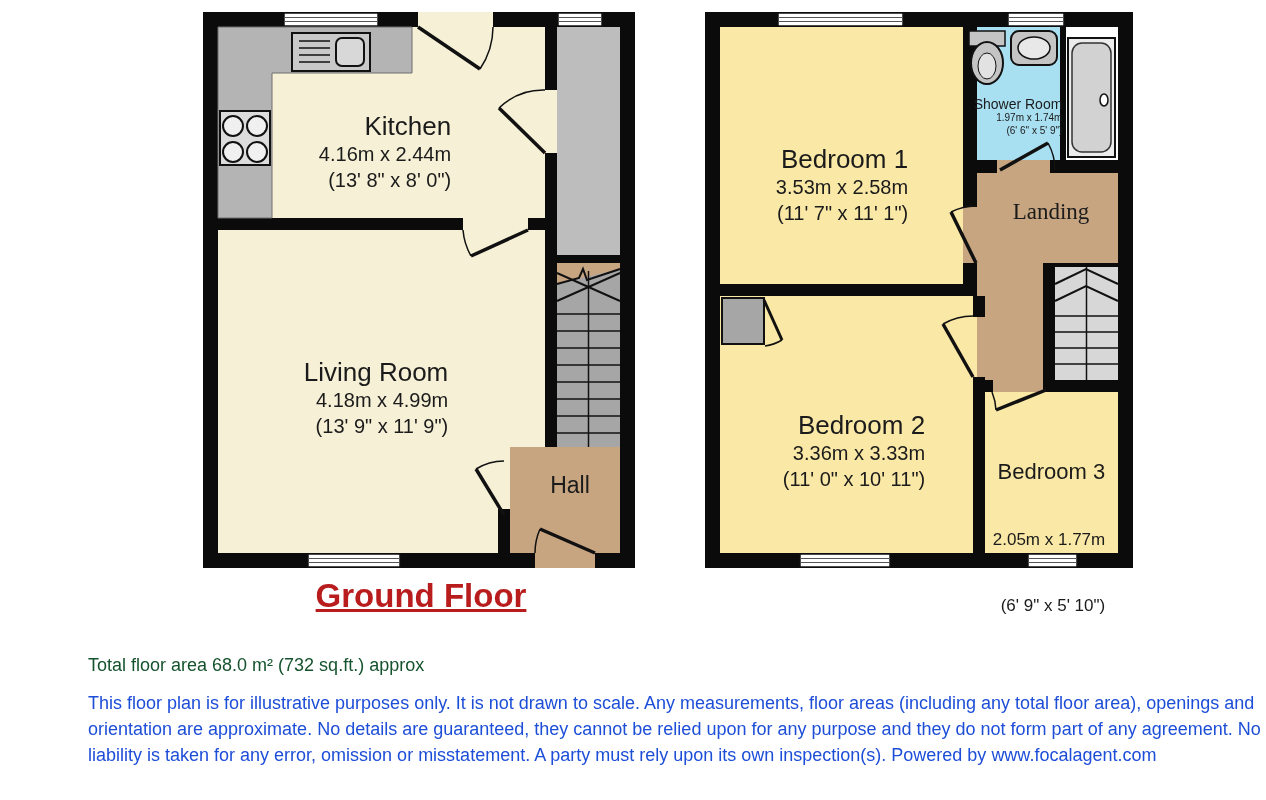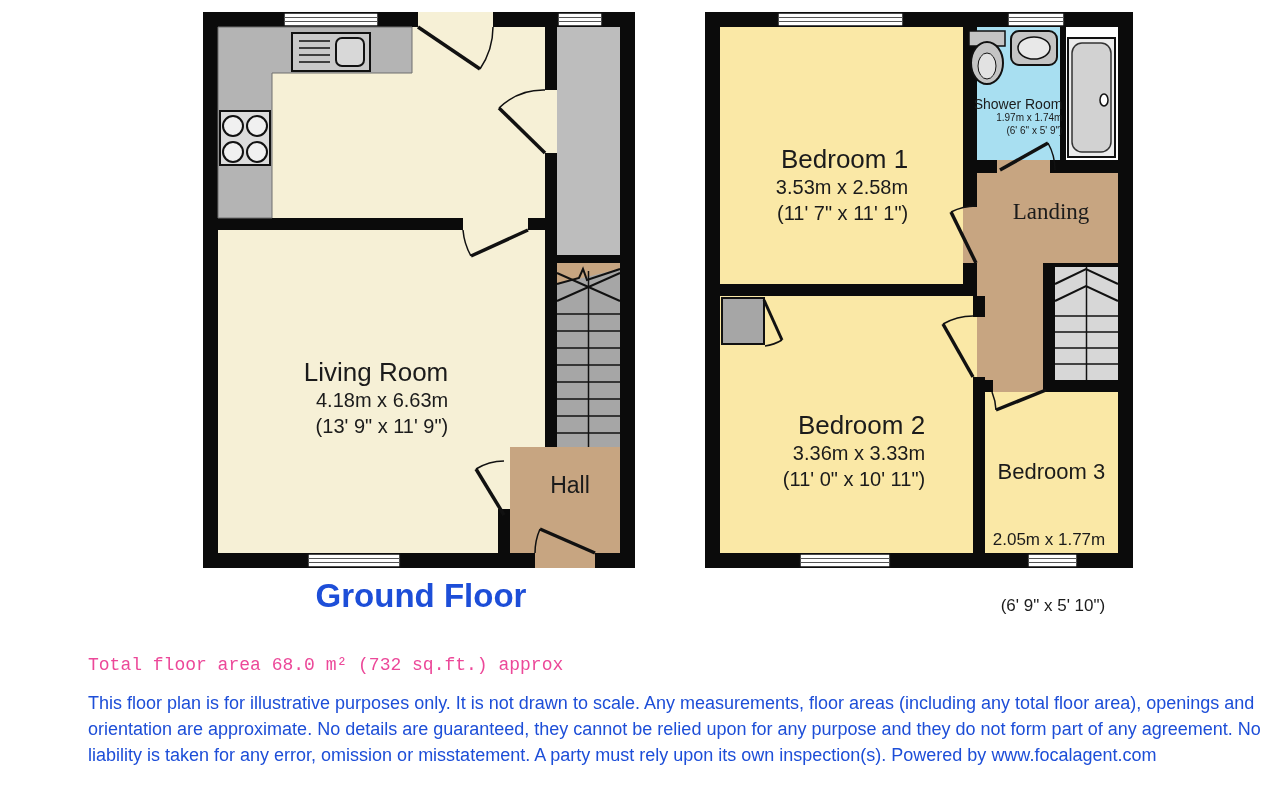--- a/index.html
+++ b/index.html
@@ -7,22 +7,22 @@
         font-family:"Liberation Sans",sans-serif;color:#1b1b1b;}
   .plan-svg{position:absolute;}
   .room-label{position:absolute;transform:translateX(-50%);text-align:right;white-space:nowrap;color:#1b1b1b;}
   .room-name{font-size:26px;line-height:1.2;}
   .room-dims{font-size:20px;line-height:1.28;}
   .room-label.mid .room-name{font-size:23px;}
   .room-label.small .room-name{font-size:22px;}
   .room-label.small .room-dims{font-size:17px;margin-top:44px;}
   .room-label.tiny .room-name{font-size:14px;line-height:1.15;}
   .room-label.tiny .room-dims{font-size:10px;line-height:1.25;}
-  .floor-title{position:absolute;transform:translateX(-50%);font-size:33px;font-weight:bold;color:#1d4ed8;white-space:nowrap;}
-  .total-area{position:absolute;left:88px;top:655px;margin:0;font-size:18px;color:#ec4899;font-family:Liberation Mono, monospace;}
+  .floor-title{position:absolute;transform:translateX(-50%);font-size:33px;font-weight:bold;color:#b91c1c;white-space:nowrap;text-decoration:underline;}
+  .total-area{position:absolute;left:88px;top:655px;margin:0;font-size:18px;color:#14532d;}
   .disclaimer{position:absolute;left:88px;top:691px;width:1178px;margin:0;font-size:18px;line-height:1.44;color:#1d4ed8;}
 </style>
 </head>
 <body>
 
 <div class="page">
 
   <svg class="plan-svg" style="left:203px;top:12px;" width="432" height="556" viewBox="0 0 432 556">
 
     <g>
@@ -216,24 +216,29 @@
         <line x1="268" y1="365" x2="238" y2="312" stroke-width="3.5"></line>
         <path d="M238 312 A61 61 0 0 1 268 304" stroke-width="1.5"></path>
       </g>
       <g>
         <line x1="341" y1="378" x2="291" y2="398" stroke-width="3.5"></line>
         <path d="M291 398 A54 54 0 0 0 287 380" stroke-width="1.5"></path>
       </g>
     </g>
   </svg>
 
+  <div class="room-label" style="left:385px;top:111px;">
+    <div class="room-name">Kitchen</div>
+    <div class="room-dims">4.16m x 2.44m</div>
+    <div class="room-dims">(13' 8" x 8' 0")</div>
+  </div>
 
   <div class="room-label" style="left:376px;top:357px;">
     <div class="room-name">Living Room</div>
-    <div class="room-dims">4.18m x 6.63m</div>
+    <div class="room-dims">4.18m x 4.99m</div>
     <div class="room-dims">(13' 9" x 11' 9")</div>
   </div>
 
   <div class="room-label mid" style="left:570px;top:472px;">
     <div class="room-name">Hall</div>
   </div>
 
   <div class="room-label" style="left:842px;top:144px;">
     <div class="room-name">Bedroom 1</div>
     <div class="room-dims">3.53m x 2.58m</div>

